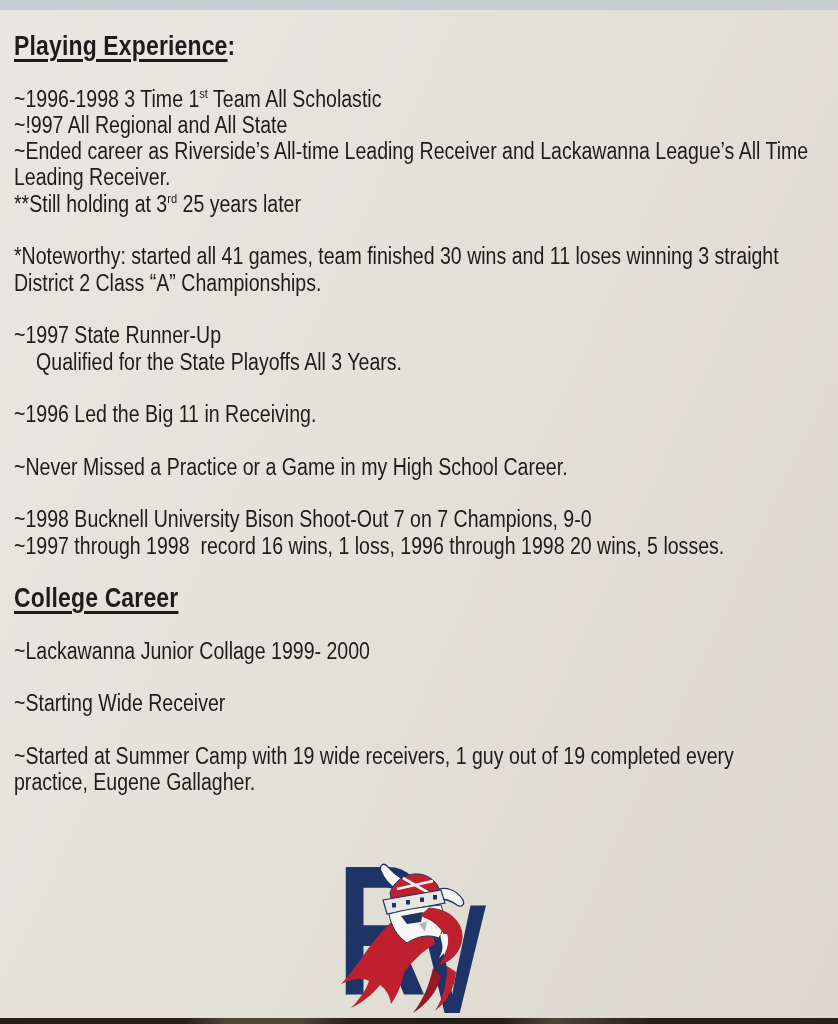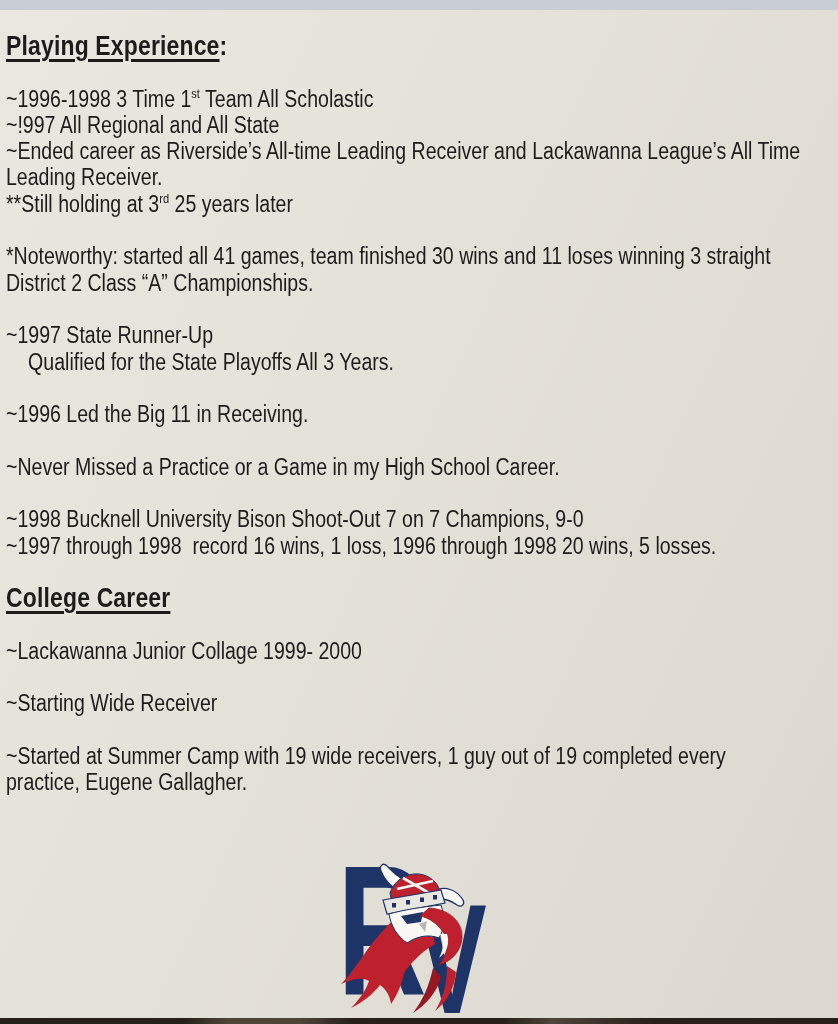--- a/index.html
+++ b/index.html
@@ -16,21 +16,21 @@
   }
   .bottombar {
     position: absolute; bottom: 0; left: 0; right: 0; height: 6px;
     background: linear-gradient(90deg,
       var(--bottom_bar) 0%, var(--bottom_bar) 22%,
       var(--bottom_bar_light) 27%, var(--bottom_bar_light) 36%,
       var(--bottom_bar) 42%, var(--bottom_bar) 60%,
       var(--bottom_bar_light) 66%, var(--bottom_bar) 78%, var(--bottom_bar) 100%);
   }
   .content {
-    position: absolute; left: 6px; top: 33px; right: 2px;
+    position: absolute; left: 14px; top: 33px; right: 2px;
     color: var(--text);
   }
   .line {
     height: 26.3px;
     line-height: 26.3px;
     font-size: 23px;
     white-space: pre;
     transform: scaleX(0.85);
     transform-origin: 0 50%;
     letter-spacing: 0px;

